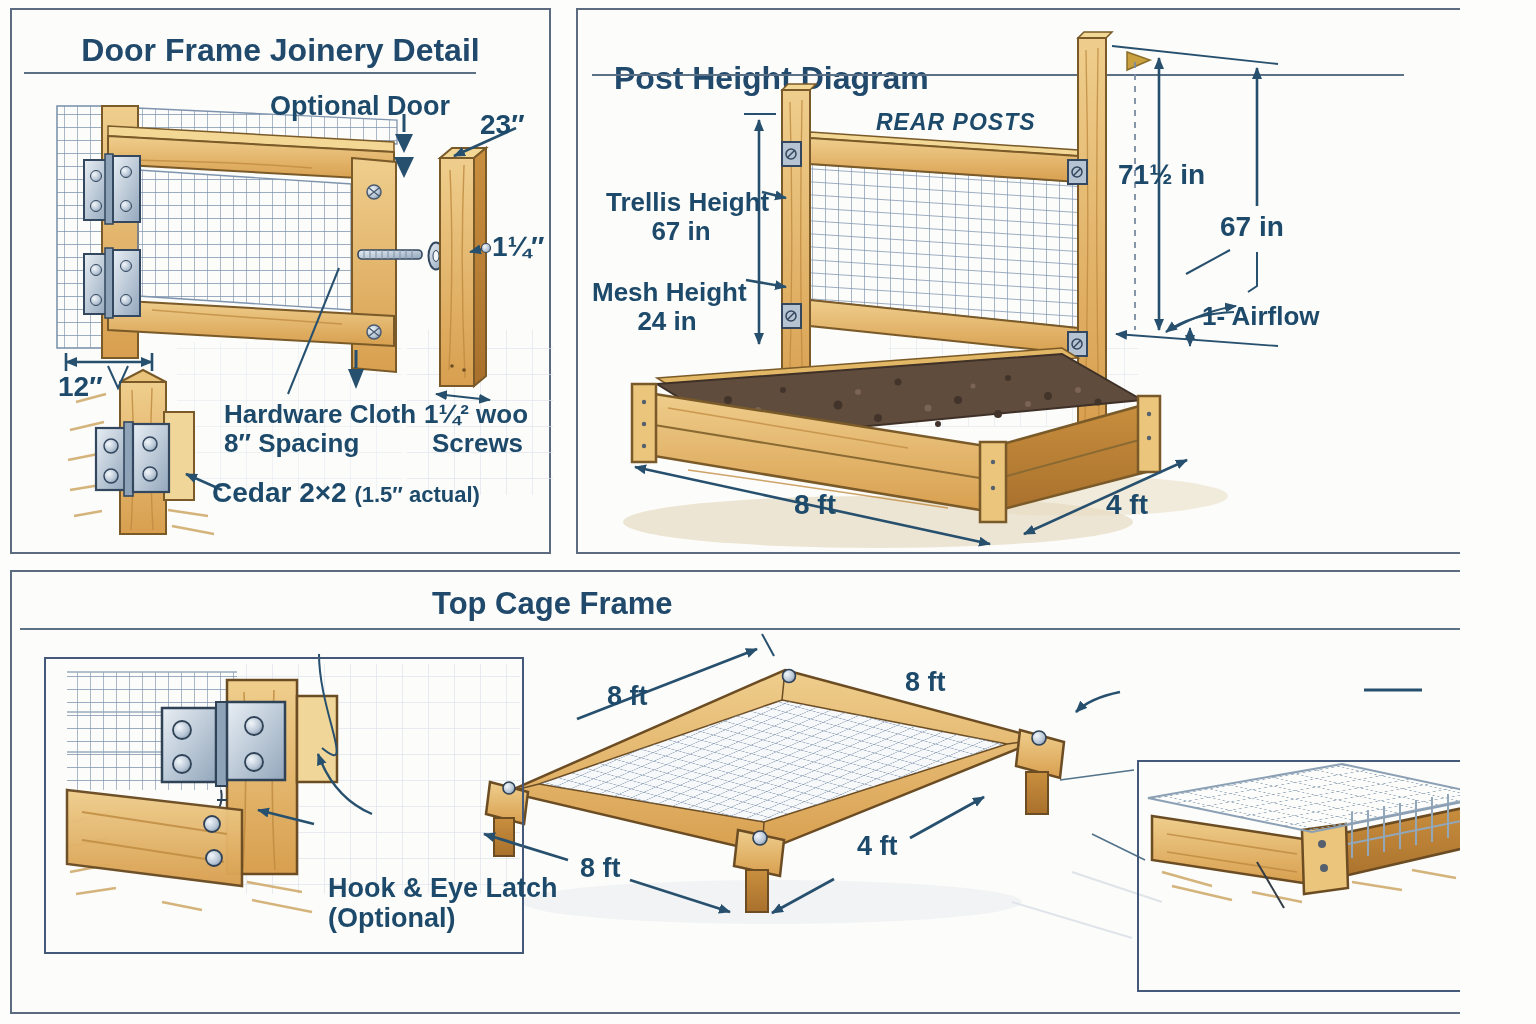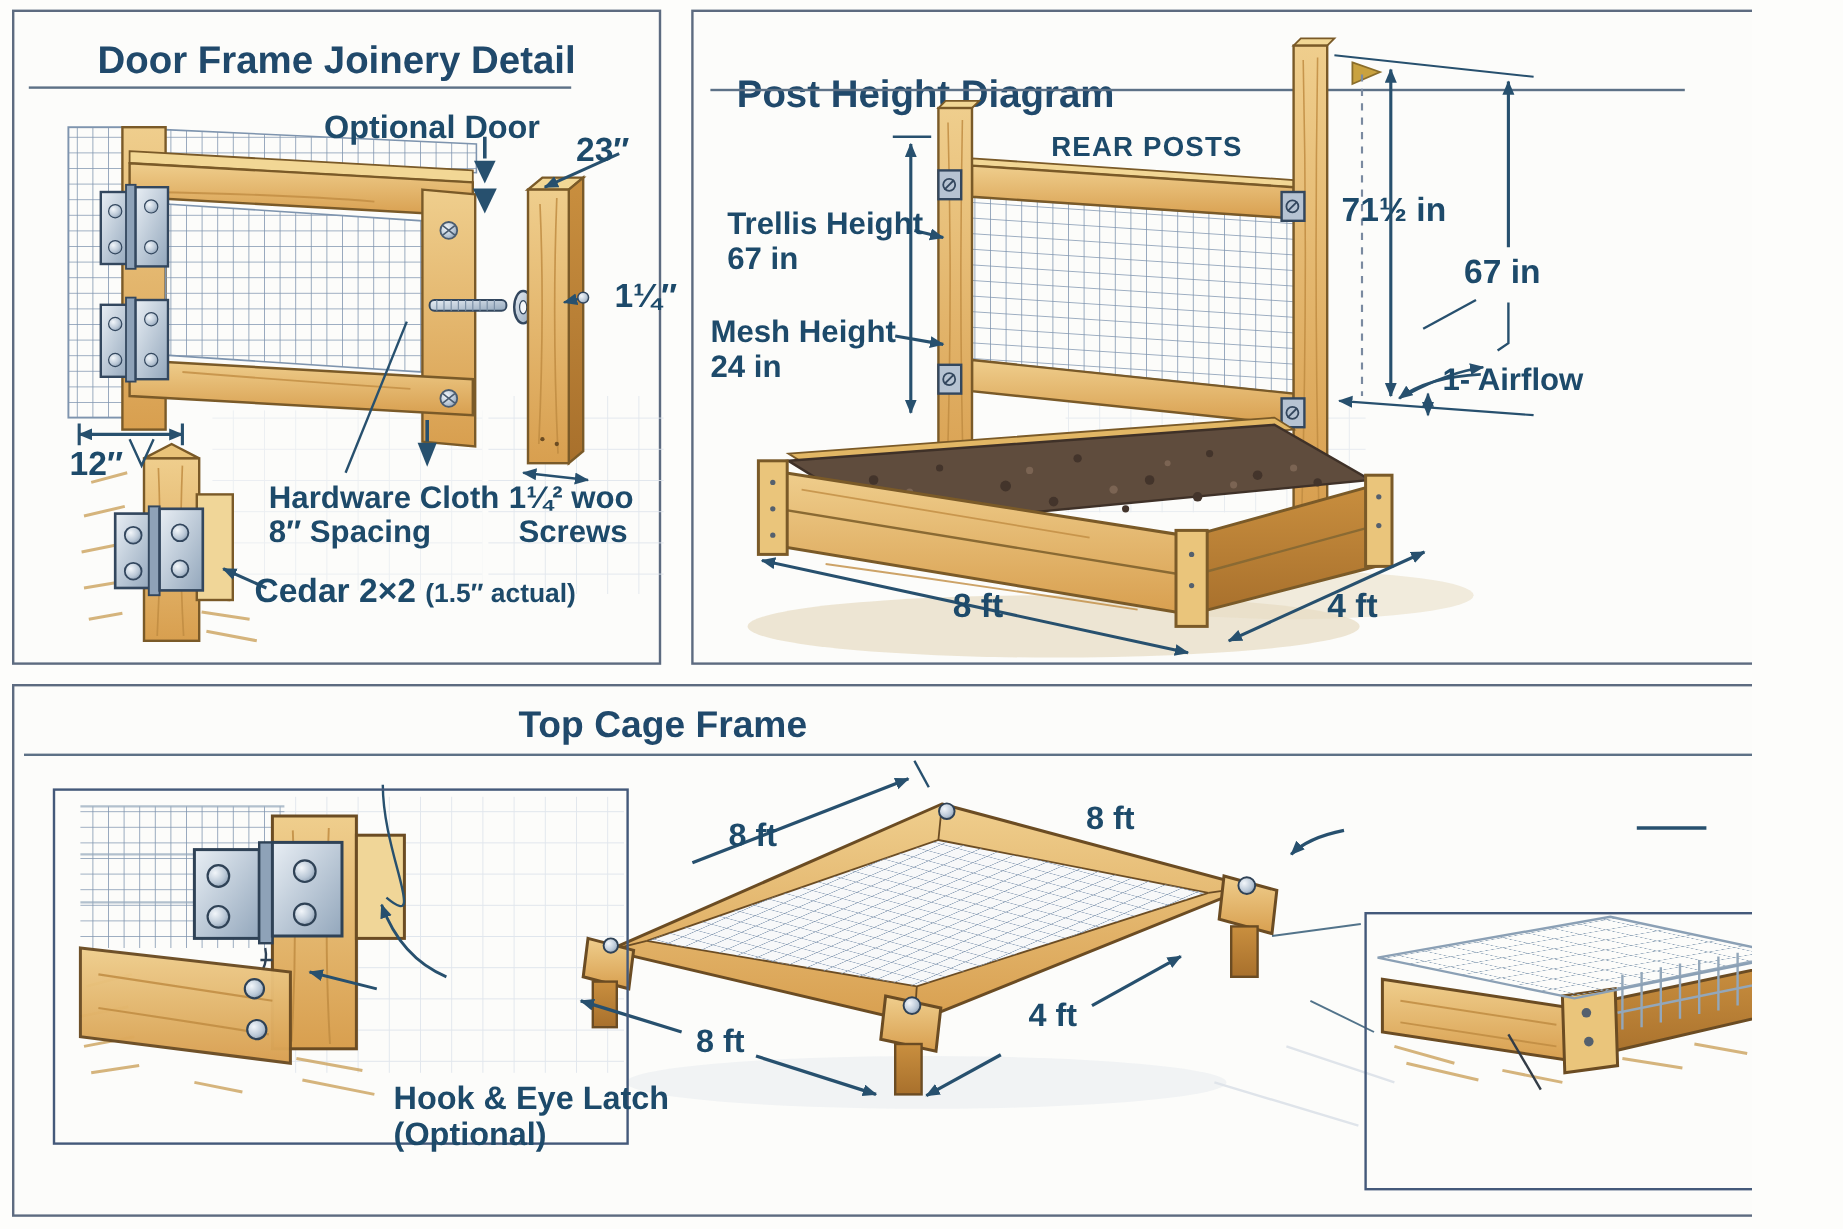--- a/index.html
+++ b/index.html
@@ -7,21 +7,21 @@
     font-family:"Liberation Sans", sans-serif;color:#1d4a6a;}
   .panel{position:absolute;border:2px solid #5d6b80;background:#fcfcfa;box-sizing:border-box;}
   .ptitle{position:absolute;font-weight:700;color:#20496b;white-space:nowrap;}
   .divider{position:absolute;height:2px;background:#5d7186;}
   .label{position:absolute;font-weight:700;color:#1d4a6a;white-space:nowrap;line-height:1.1;}
   .sz22{font-size:22px;font-weight:400;}
   .sz23{font-size:23px;}
   .sz26{font-size:26px;}
   .sz27{font-size:27px;}
   .sz28{font-size:28px;}
-  .rt{text-align:left;}
+  .rt{text-align:center;margin-top:16px;}
   .caps{letter-spacing:1px;}
   .art{position:absolute;left:0;top:0;}
   .insetbox{position:absolute;border:2px solid #44597a;background:transparent;box-sizing:border-box;}
   .dashline{display:inline-block;width:56px;height:0;border-top:3px solid #27506e;vertical-align:middle;margin:0 10px;}
   .smallsz{font-size:22px;}
 </style>
 </head>
 <body>
 
 <svg width="0" height="0" style="position:absolute" aria-hidden="true">
@@ -170,21 +170,21 @@
         <line x1="327" y1="258" x2="276" y2="384" stroke-width="2"></line>
         <line x1="210" y1="480" x2="174" y2="464" marker-end="url(#ah)"></line>
         <line x1="470" y1="239" x2="458" y2="242" marker-end="url(#ah)" stroke-width="2"></line>
         <circle cx="474" cy="238" r="4.5" fill="url(#dome)" stroke="#33475e" stroke-width="1.2"></circle>
         <line x1="424" y1="384" x2="478" y2="390" marker-start="url(#ahs)" marker-end="url(#ah)" stroke-width="2.2"></line>
       </g>
     </svg>
 
     <div class="label sz27" style="left:258px;top:82px;">Optional Door</div>
     <div class="label sz28" style="left:468px;top:100px;">23″</div>
-    <div class="label sz28" style="left:480px;top:222px;margin-left:20px;">1¼″</div>
+    <div class="label sz28" style="left:480px;top:222px;">1¼″</div>
     <div class="label sz28" style="left:46px;top:362px;">12″</div>
     <div class="label sz26" style="left:212px;top:390px;">
       <span>Hardware Cloth</span><br>
       <span>8″ Spacing</span>
     </div>
     <div class="label sz26" style="left:412px;top:390px;">
       <span>1¼² woo</span><br>
       <span style="margin-left:8px;">Screws</span>
     </div>
     <div class="label sz28" style="left:200px;top:468px;">
@@ -295,21 +295,21 @@
         <polyline points="679,242 679,276 670,282" stroke-width="2"></polyline>
         <line x1="608" y1="264" x2="652" y2="240" stroke-width="2"></line>
         <path d="M596,318 Q 630,300 658,296" stroke-width="2.2" marker-end="url(#ah)"></path>
         <path d="M656,302 Q 612,304 588,322" stroke-width="2.2" marker-end="url(#ah)"></path>
         <line x1="612" y1="318" x2="612" y2="336" stroke-width="2" marker-start="url(#ahs)" marker-end="url(#ah)"></line>
         <line x1="57" y1="457" x2="412" y2="534" marker-start="url(#ahs)" marker-end="url(#ah)"></line>
         <line x1="446" y1="524" x2="609" y2="450" marker-start="url(#ahs)" marker-end="url(#ah)"></line>
       </g>
     </svg>
 
-    <div class="label sz23 caps" style="left:298px;top:100px;">REAR POSTS</div>
+    <div class="label sz23 caps" style="left:298px;top:100px;font-style:italic;">REAR POSTS</div>
     <div class="label sz26 rt" style="left:28px;top:162px;width:150px;">
       <span>Trellis Height</span><br>
       <span>67 in</span>
     </div>
     <div class="label sz26 rt" style="left:14px;top:252px;width:150px;">
       <span>Mesh Height</span><br>
       <span>24 in</span>
     </div>
     <div class="label sz28" style="left:540px;top:118px;margin-top:32px;">71½ in</div>
     <div class="label sz28" style="left:642px;top:202px;">67 in</div>
@@ -405,19 +405,19 @@
 
     <div class="insetbox" style="left:32px;top:85px;width:480px;height:297px;"></div>
     <div class="insetbox" style="left:1125px;top:188px;width:370px;height:232px;"></div>
 
     <div class="label sz27" style="left:595px;top:110px;">8 ft</div>
     <div class="label sz27" style="left:893px;top:96px;">8 ft</div>
     <div class="label sz27" style="left:568px;top:282px;">8 ft</div>
     <div class="label sz27" style="left:845px;top:260px;">4 ft</div>
 
 
-    <div class="label sz27" style="left:316px;top:302px;margin-top:27px;">
+    <div class="label sz27" style="left:316px;top:302px;">
       <span>Hook &amp; Eye Latch</span><br>
       <span>(Optional)</span>
     </div>
   </section>
 
 </div>
 
 </body></html>

